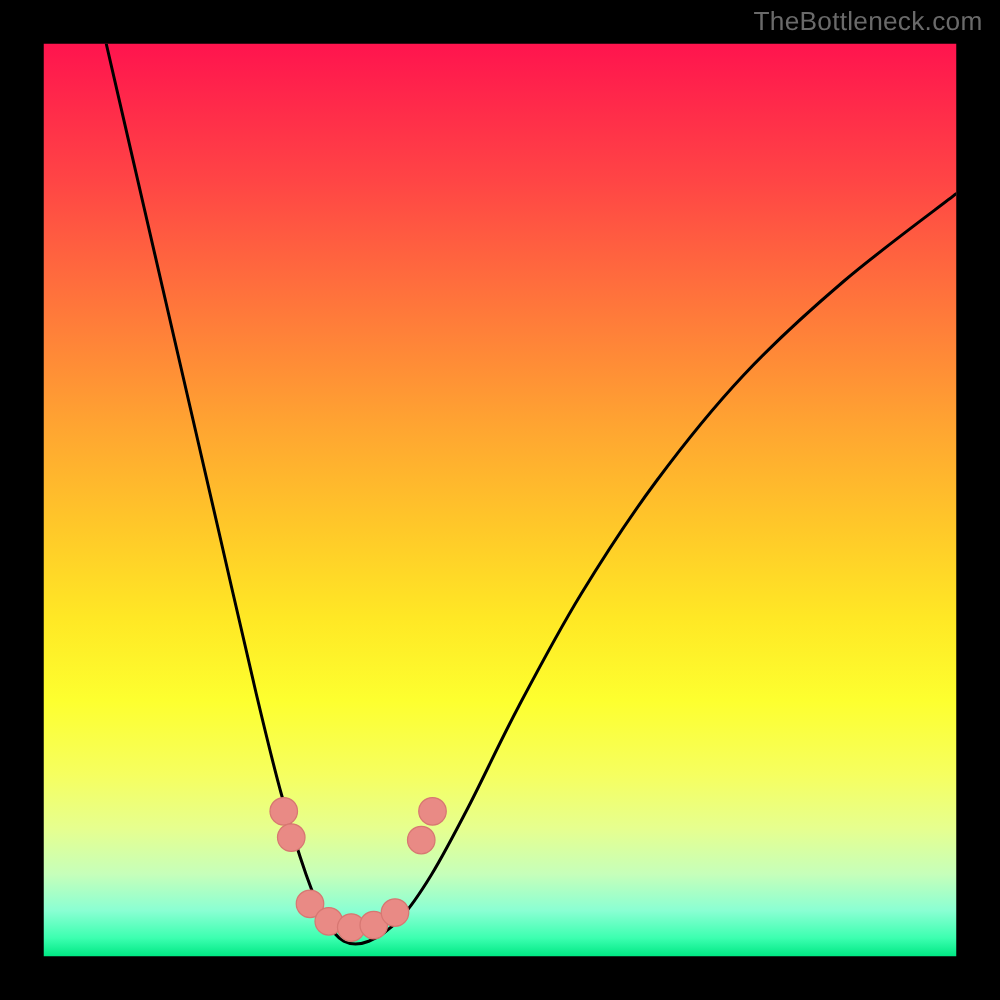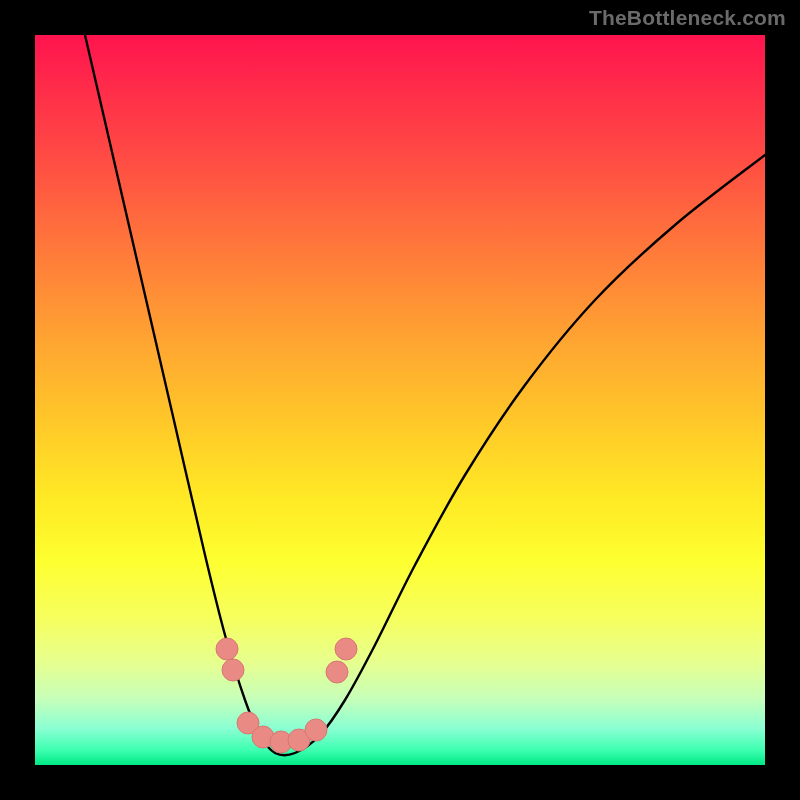--- a/index.html
+++ b/index.html
@@ -34,21 +34,21 @@
       #00e884 100%
     );
   }
   .watermark {
     position: absolute;
     top: 6px;
     right: 14px;
     color: #6a6a6a;
     font-size: 21px;
     letter-spacing: 0.2px;
-    font-weight: 700;
+    font-weight: 400;
   }
   svg.curve {
     position: absolute;
     left: 0;
     top: 0;
     width: 730px;
     height: 730px;
   }
 </style>
 </head>

